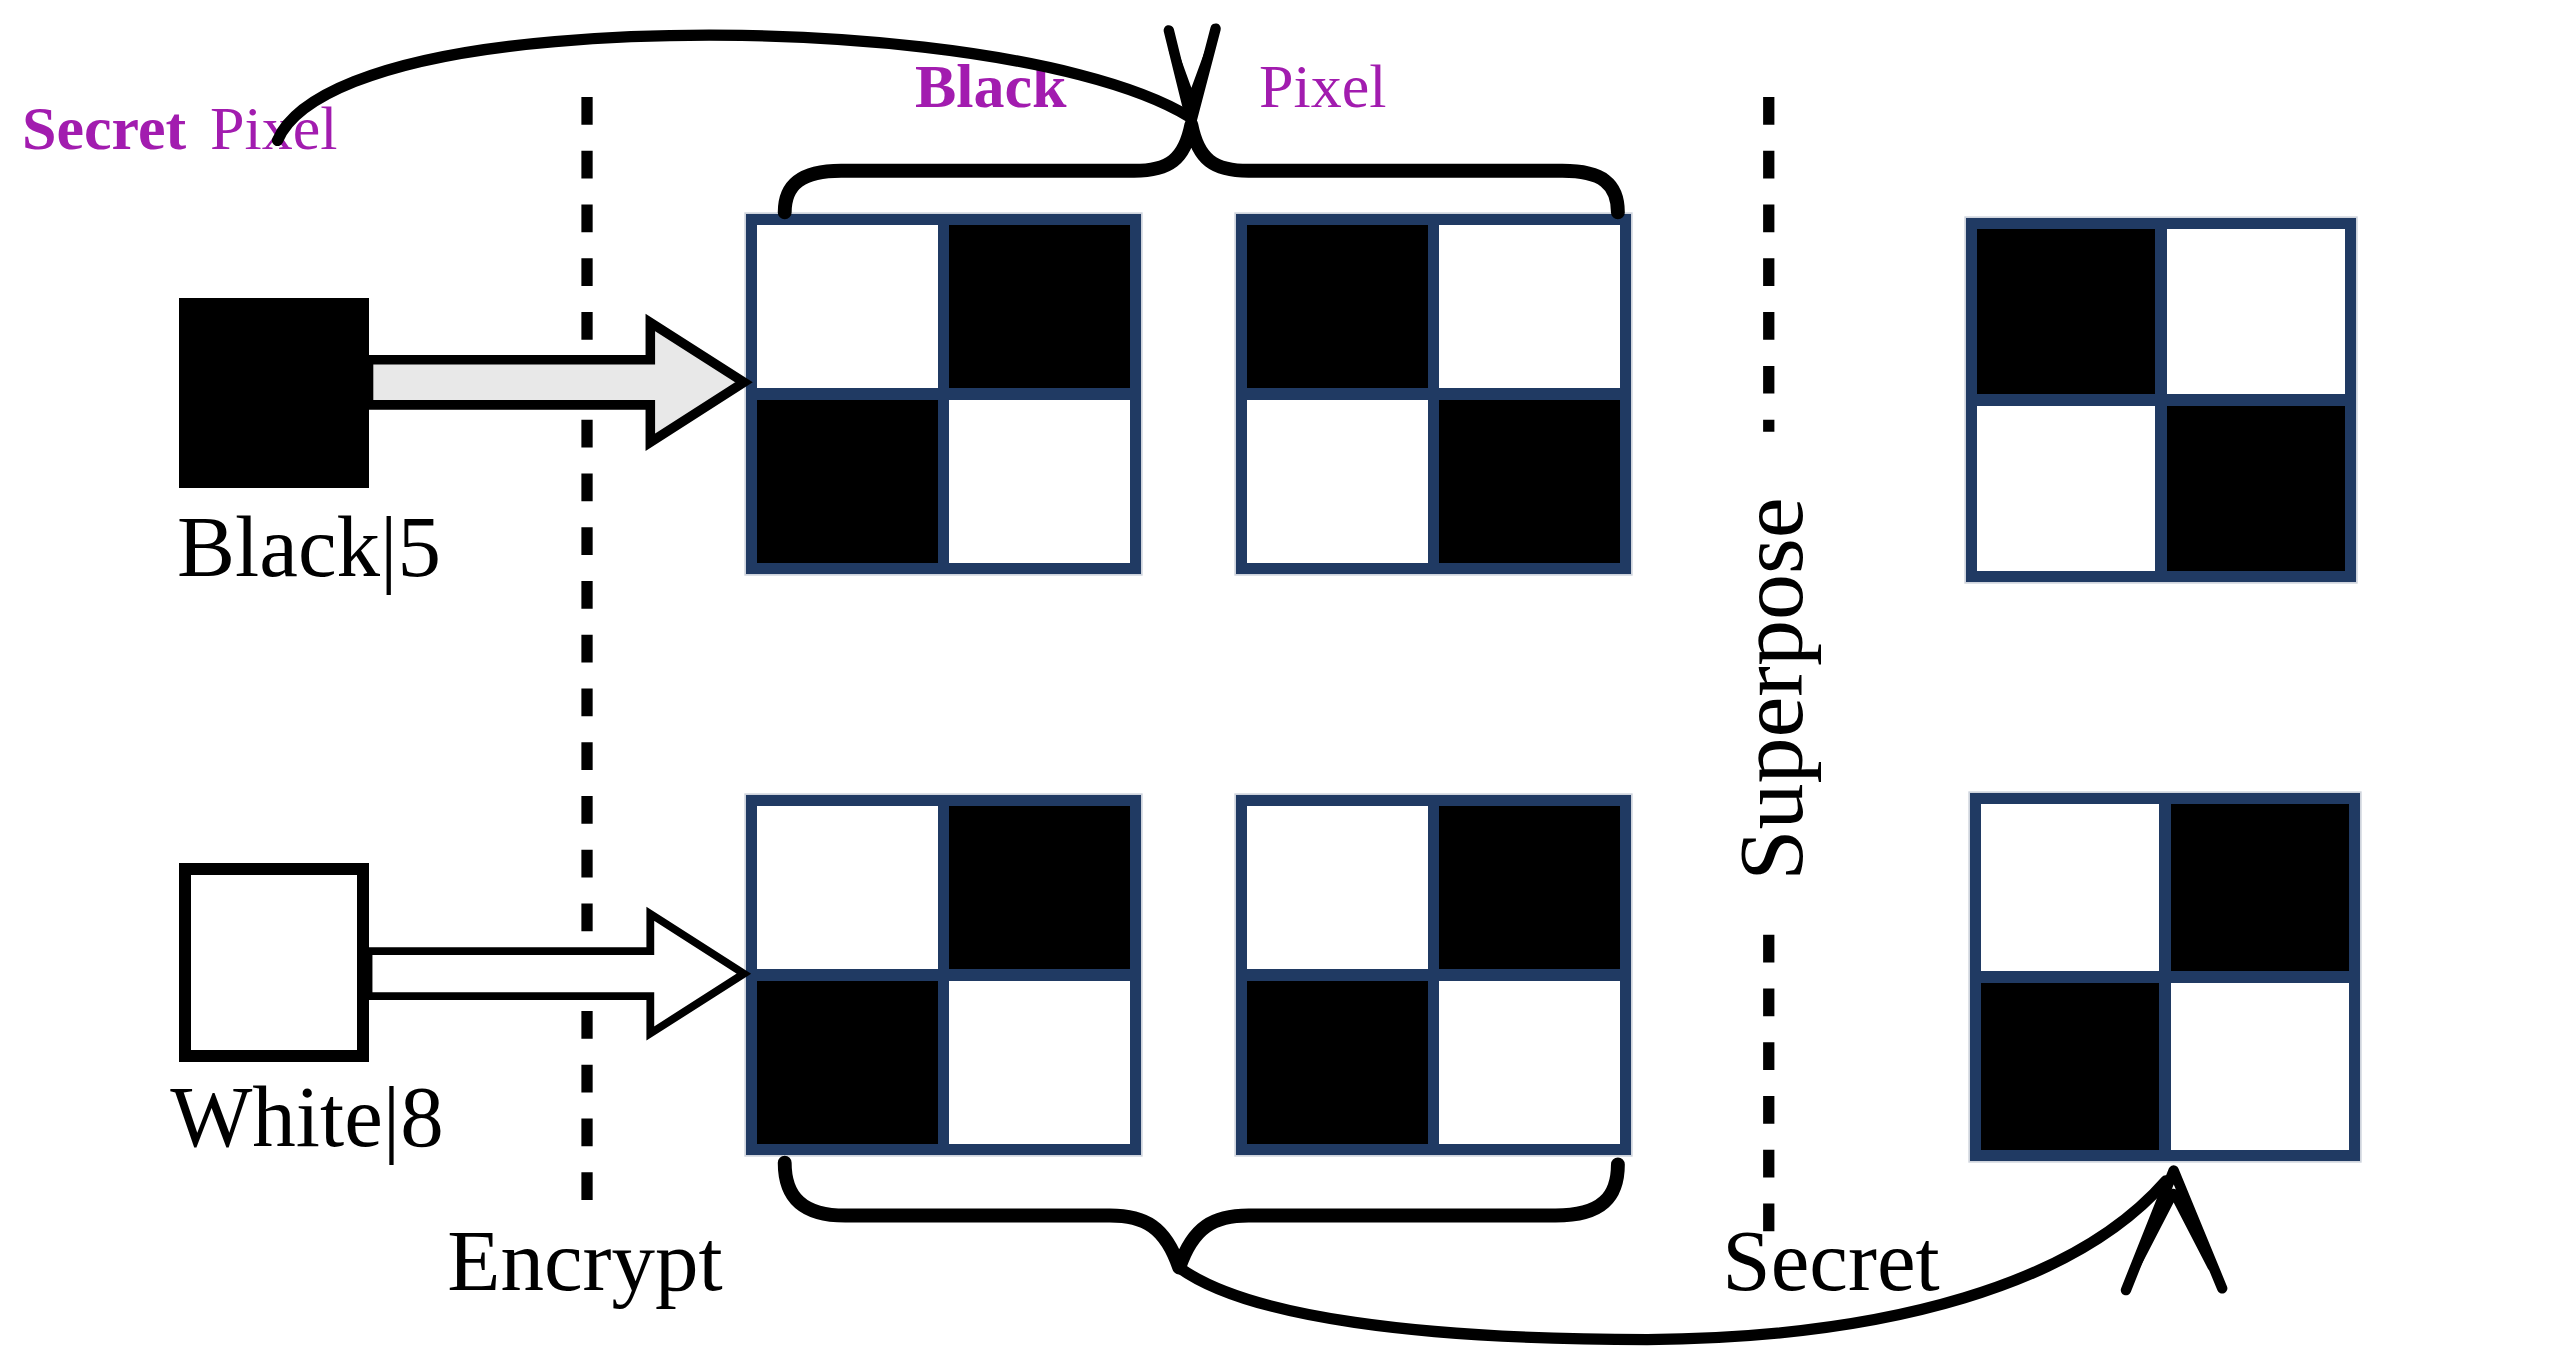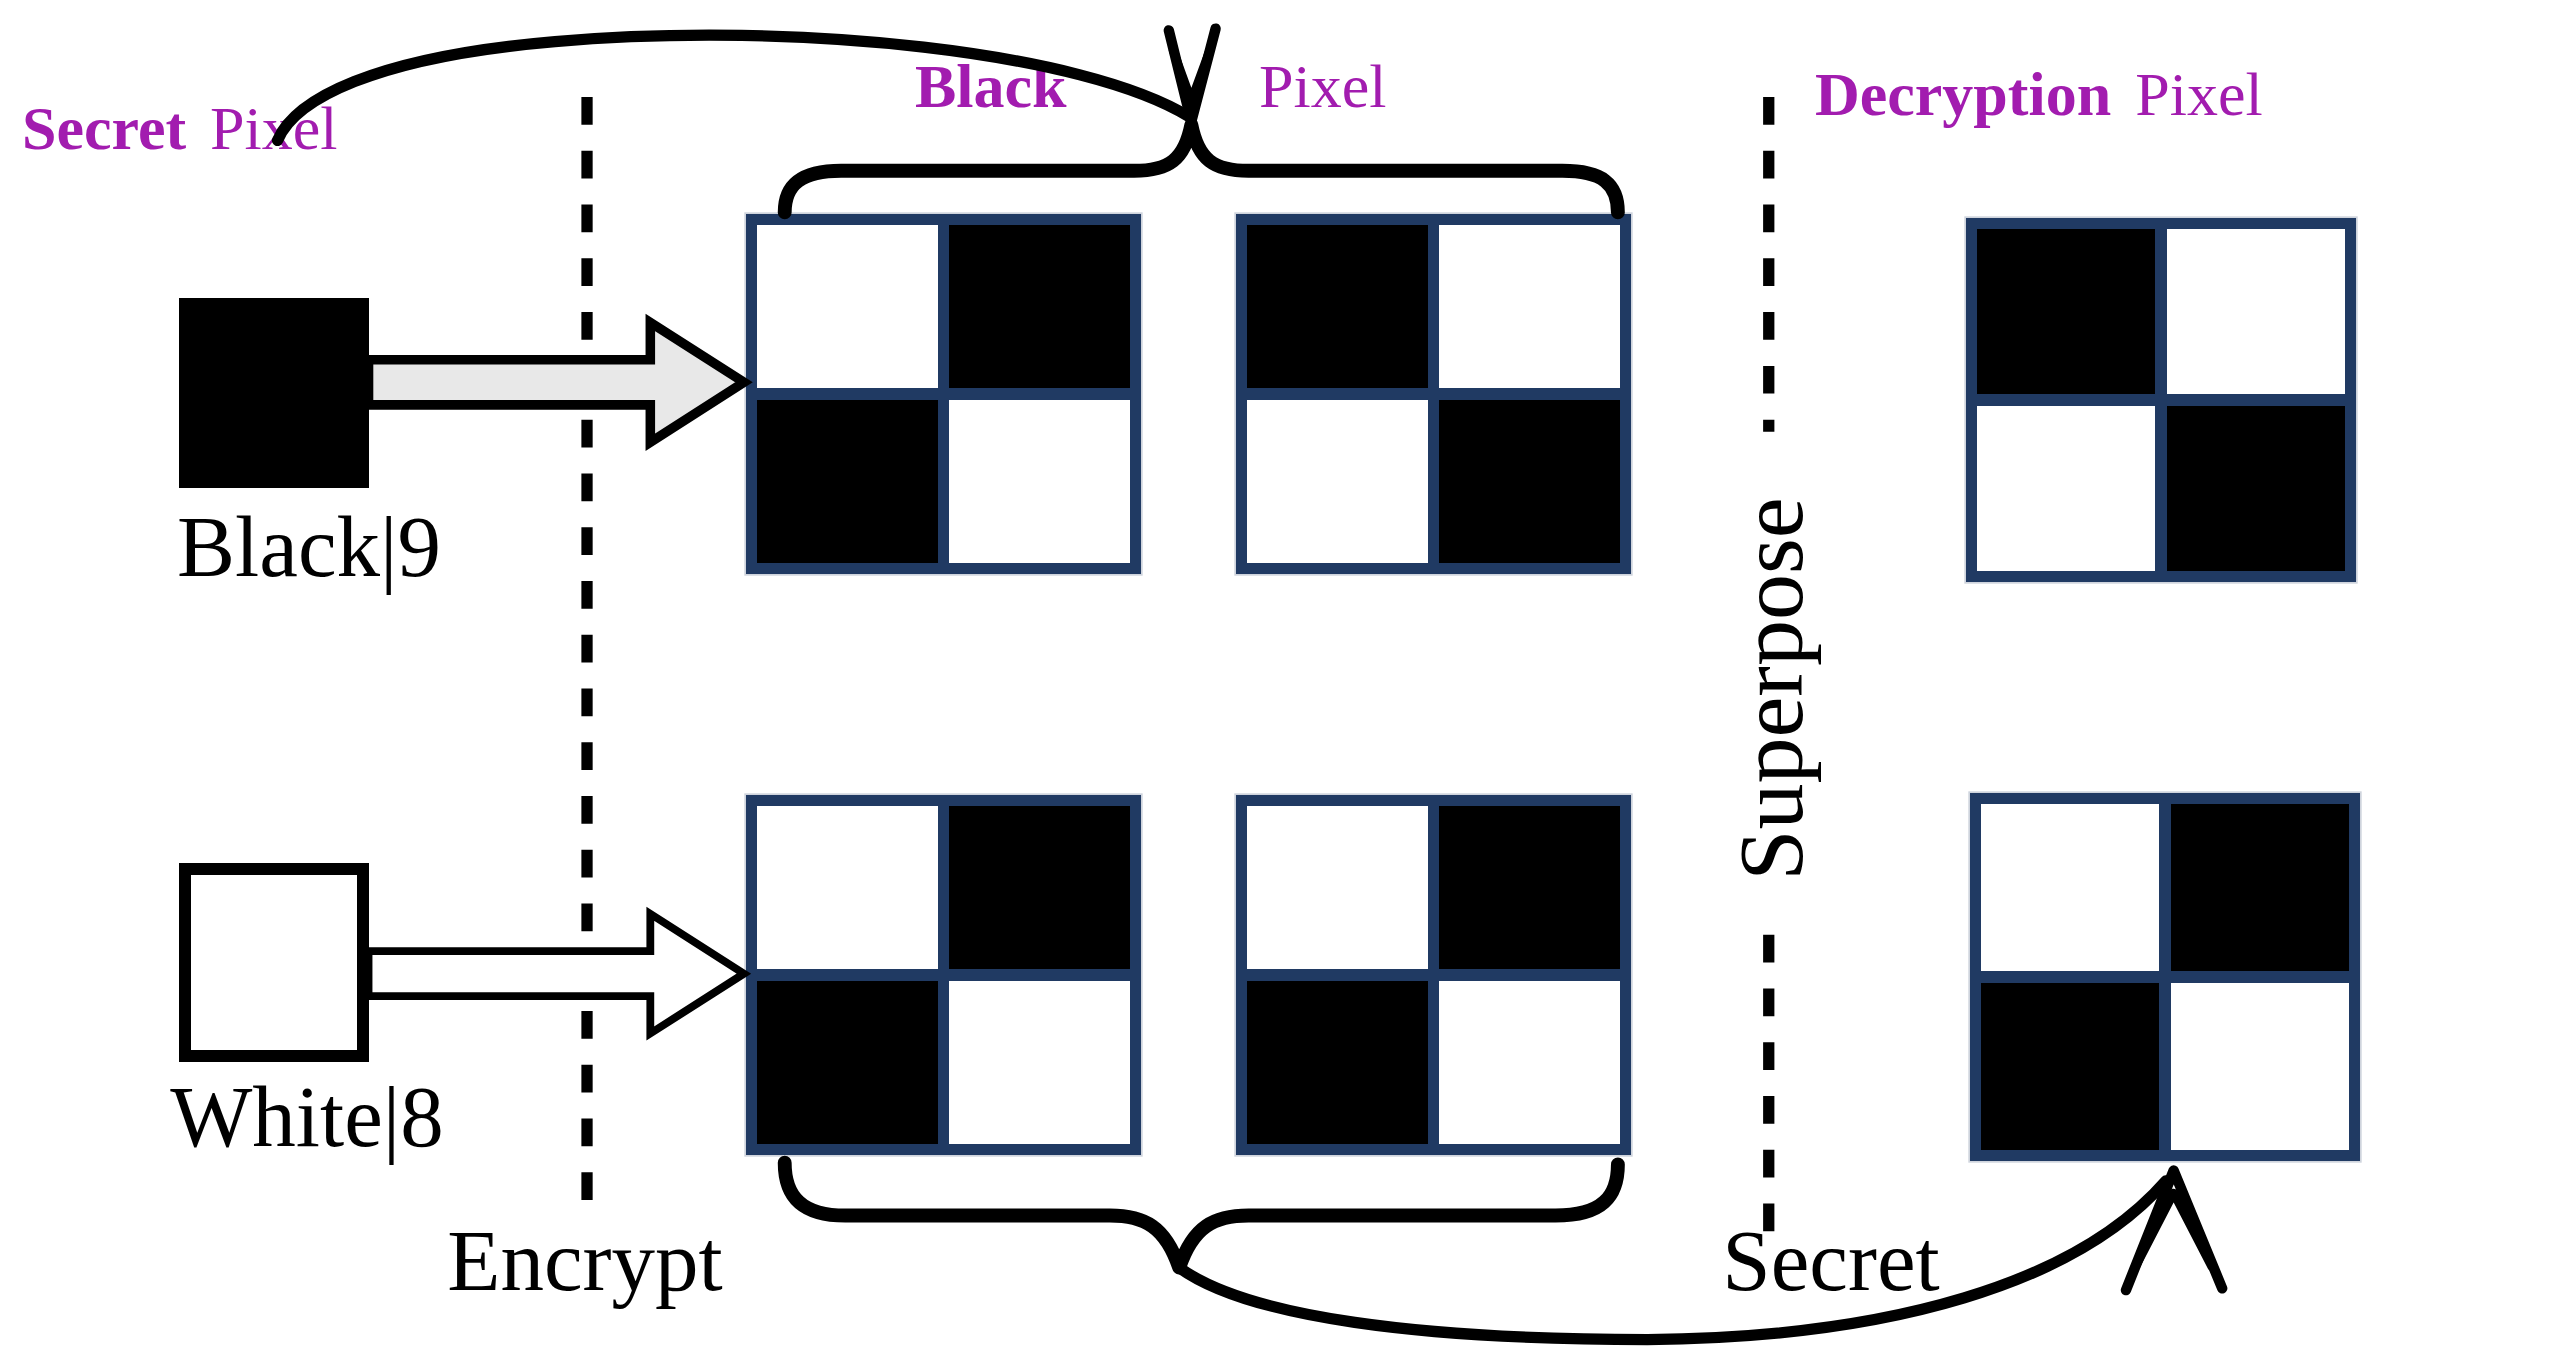--- a/index.html
+++ b/index.html
@@ -50,26 +50,23 @@
 
   <div class="heading" style="left:22px;top:97px;">
     <span class="bold">Secret</span><span class="reg gap">Pixel</span>
   </div>
   <div class="heading" style="left:915px;top:55px;">
     <span class="bold">Black</span>
   </div>
   <div class="heading" style="left:1259px;top:55px;">
     <span class="reg">Pixel</span>
   </div>
-  <div class="heading" style="left:1815px;top:63px;">
-    <span class="bold">Decryption</span><span class="reg gap">Pixel</span>
-  </div>
 
   <div class="square black" style="left:179px;top:298px;width:190px;height:190px;"></div>
-  <div class="lbl" style="left:309px;top:503px;">Black|9</div>
+  <div class="lbl" style="left:309px;top:503px;">Black|5</div>
 
   <div class="square white" style="left:179px;top:863px;width:190px;height:199px;"></div>
   <div class="lbl" style="left:307px;top:1073px;">White|8</div>
 
   <div class="grid" style="left:746px;top:214px;width:395px;height:360px;">
       <div class="cell white"></div>
       <div class="cell black"></div>
       <div class="cell black"></div>
       <div class="cell white"></div>
     </div>

